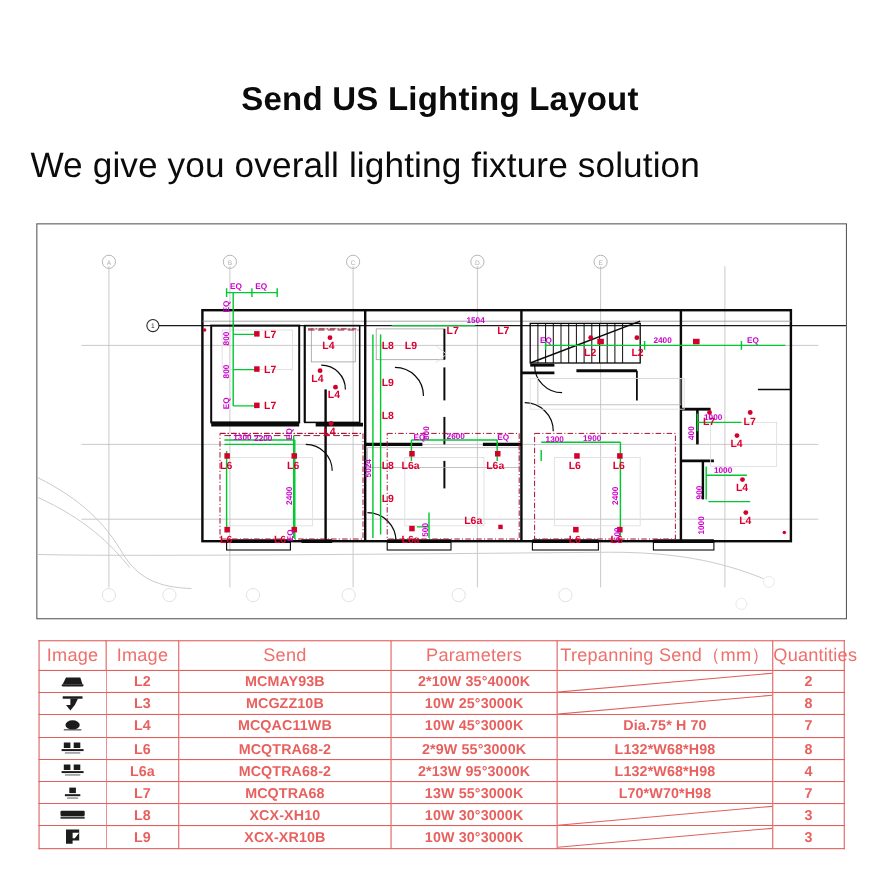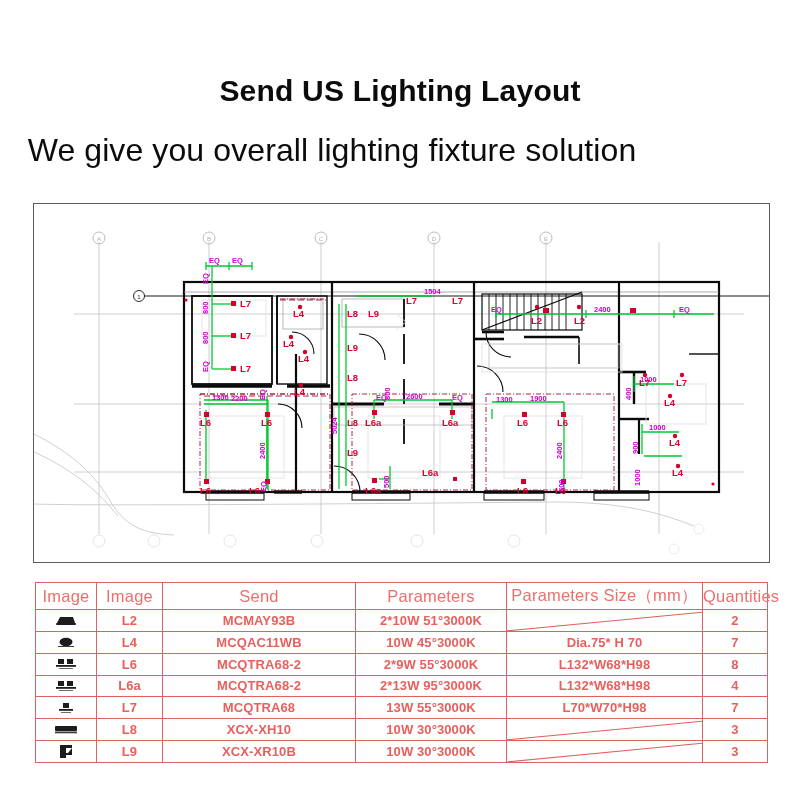--- a/index.html
+++ b/index.html
@@ -411,44 +411,62 @@
       <col class="col-params">
         <col class="col-trep">
         <col class="col-qty">
     </colgroup>
     <thead>
       <tr>
         <th>Image</th>
         <th>Image</th>
         <th>Send</th>
         <th>Parameters</th>
-        <th>Parameters Size（mm）</th>
+        <th>Trepanning Send（mm）</th>
         <th>Quantities</th>
       </tr>
     </thead>
     <tbody>
 
       <tr>
         <td class="icon-cell">
           <svg width="24" height="13" viewBox="0 0 24 13">
             <path d="M3 9 L6 3 L19 3 L21 9 Z" fill="#1c1c1c"></path>
             <rect x="2" y="9" width="20" height="2" rx="1" fill="#1c1c1c"></rect>
           </svg>
         </td>
         <td>L2</td>
         <td>MCMAY93B</td>
-        <td>2*10W 51°3000K</td>
+        <td>2*10W 35°4000K</td>
         <td class="cell-diag">
           <svg viewBox="0 0 196 19" preserveAspectRatio="none">
             <line x1="0" y1="19" x2="196" y2="2" stroke="#e0605e" stroke-width="1"></line>
           </svg>
         </td>
         <td>2</td>
       </tr>
 
+      <tr>
+        <td class="icon-cell">
+          <svg width="22" height="15" viewBox="0 0 22 15">
+            <rect x="2" y="1" width="18" height="2.2" fill="#1c1c1c"></rect>
+            <path d="M9 3 L16 3 L13 9 L9 9 Z" fill="#1c1c1c"></path>
+            <path d="M5 9 L13 9 L9 14 Z" fill="#1c1c1c"></path>
+          </svg>
+        </td>
+        <td>L3</td>
+        <td>MCGZZ10B</td>
+        <td>10W 25°3000K</td>
+        <td class="cell-diag">
+          <svg viewBox="0 0 196 19" preserveAspectRatio="none">
+            <line x1="0" y1="19" x2="196" y2="2" stroke="#e0605e" stroke-width="1"></line>
+          </svg>
+        </td>
+        <td>8</td>
+      </tr>
 
       <tr>
         <td class="icon-cell">
           <svg width="20" height="13" viewBox="0 0 20 13">
             <ellipse cx="10" cy="6" rx="6.5" ry="4.2" fill="#1c1c1c"></ellipse>
             <rect x="2" y="10" width="16" height="1" fill="#3a3a3a"></rect>
           </svg>
         </td>
         <td>L4</td>
         <td>MCQAC11WB</td>

